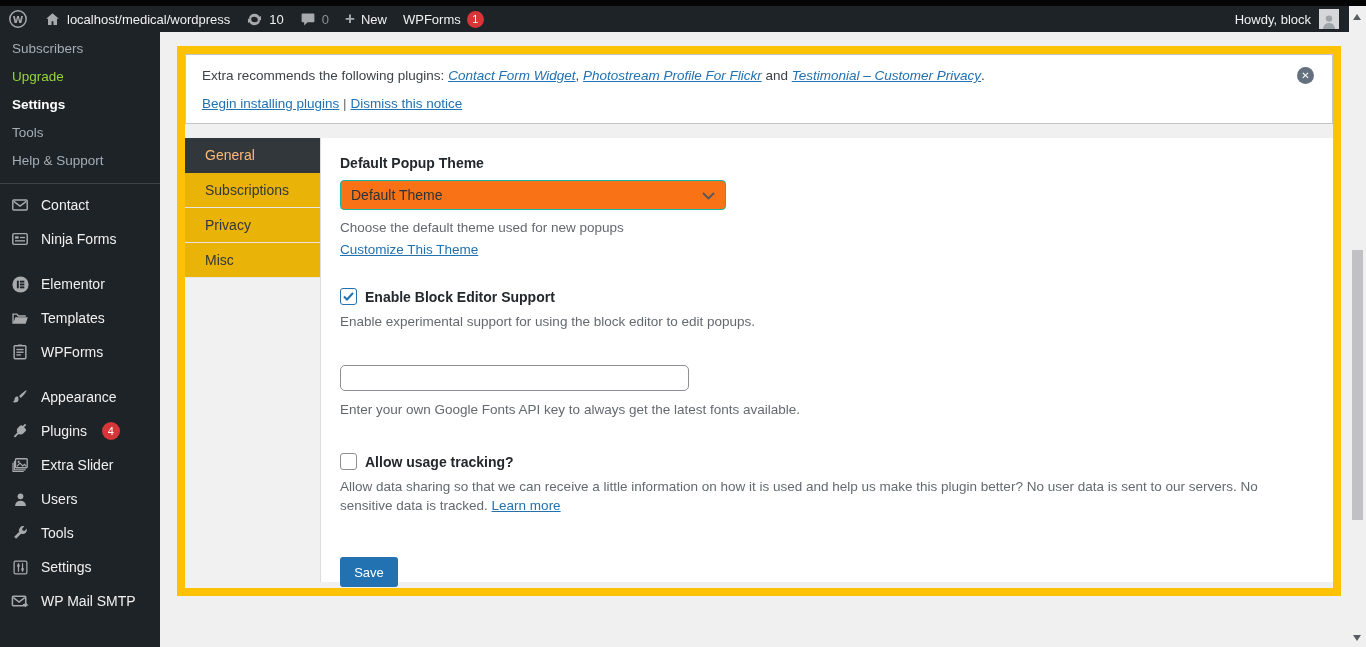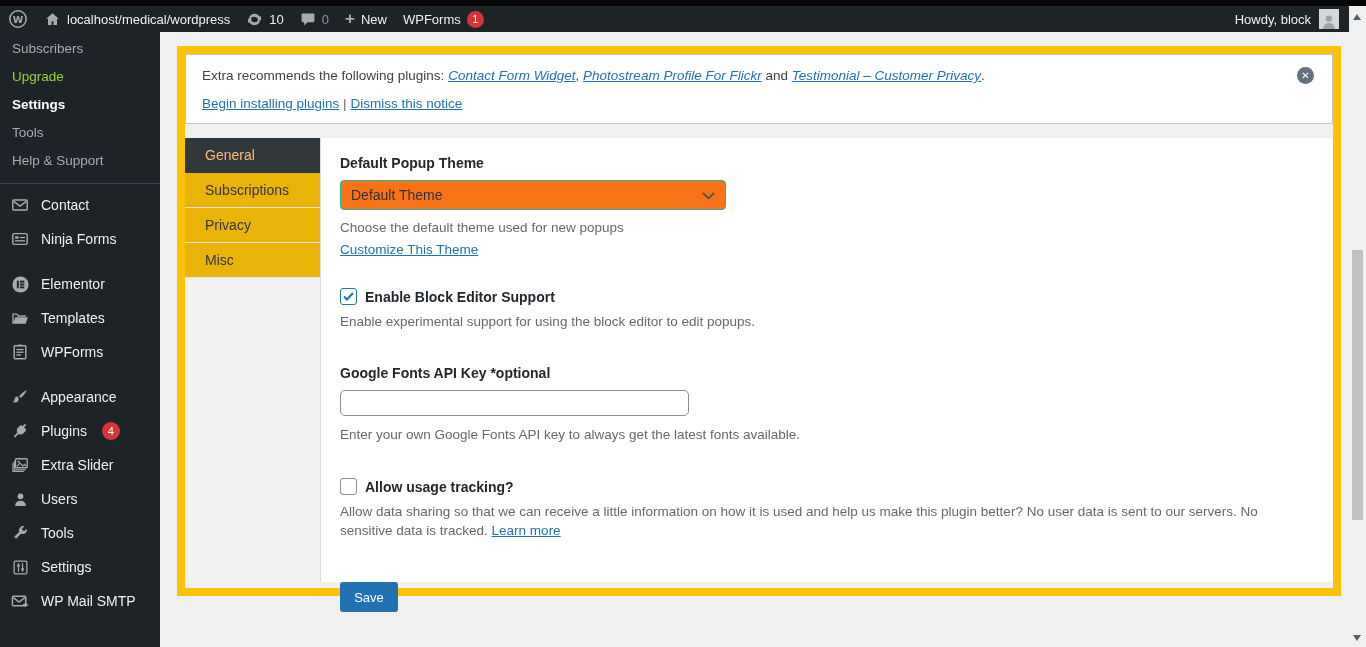--- a/index.html
+++ b/index.html
@@ -359,21 +359,20 @@
               <svg width="11" height="9" viewBox="0 0 11 9">
                   <path d="M1 4.5 4 7.5 10 1" fill="none" stroke="#2271b1" stroke-width="2"></path>
                 </svg>
             </span>
             <span class="field-label">Enable Block Editor Support</span>
           </div>
           <div class="desc sub-desc">Enable experimental support for using the block editor to edit popups.</div>
         </div>
 
         <div class="sec-block2">
-          <div class="field-label">Google Fonts API Key *optional</div>
           <input class="text-input" type="text" value="" style="">
           <div class="desc gf-desc">Enter your own Google Fonts API key to always get the latest fonts available.</div>
         </div>
 
         <div class="sec-block2">
           <div class="check-row">
             <span class="checkbox unchecked"></span>
             <span class="field-label">Allow usage tracking?</span>
           </div>
           <div class="desc track-desc">

